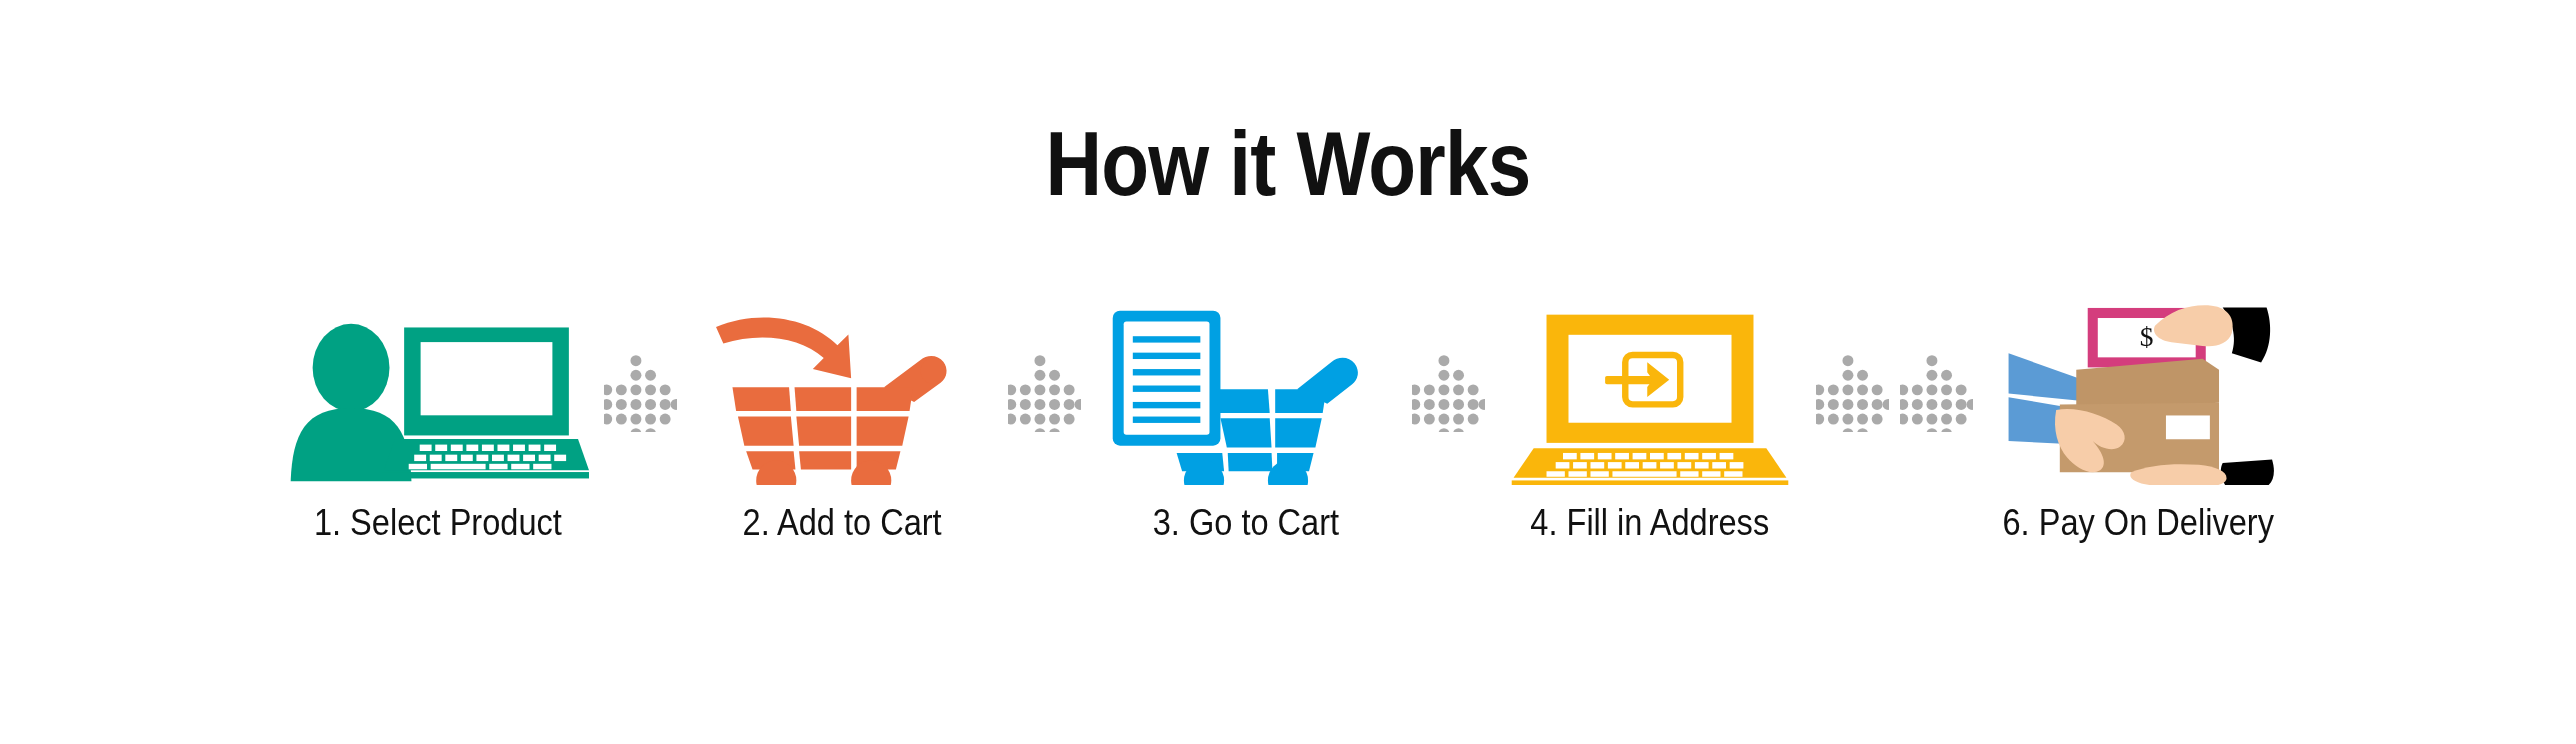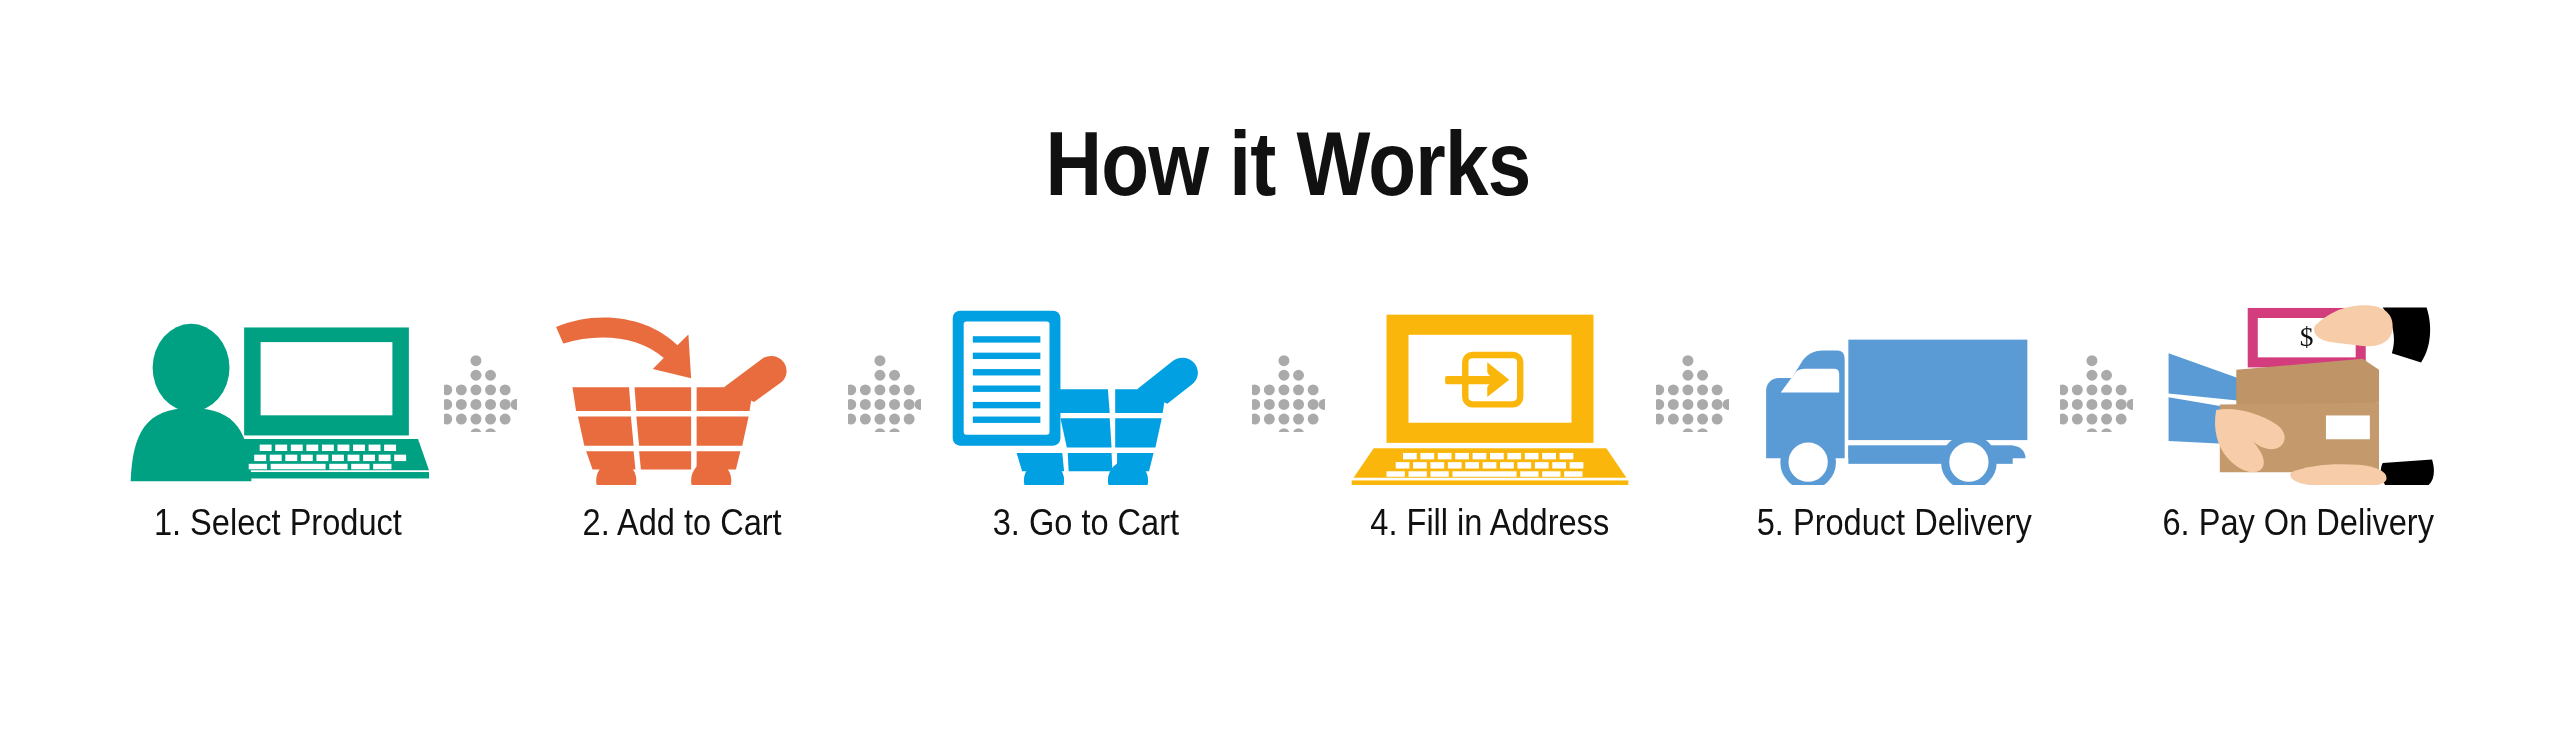--- a/index.html
+++ b/index.html
@@ -383,39 +383,20 @@
           <circle cx="35" cy="70" r="6"></circle>
           <circle cx="51" cy="70" r="6"></circle>
           <circle cx="67" cy="70" r="6"></circle>
         <circle cx="35" cy="86" r="6"></circle>
           <circle cx="51" cy="86" r="6"></circle>
         <circle cx="35" cy="102" r="6"></circle>
       </g>
     </svg>
   </div>
 
-  <div class="step">
-    <div class="icon-box">
-      <svg class="icon-svg" width="274" height="151" viewBox="0 0 300 165">
-
-        <rect x="100" y="6" width="196" height="110" fill="#5B9BD5"></rect>
-
-        <path d="M100 122 L278 122 C 288 122 294 128 294 136 L 100 136 Z" fill="#5B9BD5"></path>
-        <rect x="100" y="122" width="180" height="20" fill="#5B9BD5"></rect>
-
-        <path d="M38 48 L48 32 C 54 22 62 18 72 18 L 88 18 C 94 18 96 22 96 28 L 96 136 L 10 136 L 10 62 C 10 54 16 48 24 48 Z" fill="#5B9BD5"></path>
-
-        <path d="M56 38 L84 38 C 88 38 90 40 90 44 L 90 64 L 26 64 L 42 42 C 46 38 50 38 56 38 Z" fill="#FFFFFF"></path>
-
-        <circle cx="56" cy="140" r="26" fill="#FFFFFF" stroke="#5B9BD5" stroke-width="9"></circle>
-        <circle cx="232" cy="140" r="26" fill="#FFFFFF" stroke="#5B9BD5" stroke-width="9"></circle>
-      </svg>
-    </div>
-    <div class="step-label">5. Product Delivery</div>
-  </div>
 
   <div class="sep">
     <svg width="73" height="77" viewBox="0 0 80 84">
       <g fill="#AAAAAA">
         <circle cx="35" cy="6" r="6"></circle>
         <circle cx="35" cy="22" r="6"></circle>
           <circle cx="51" cy="22" r="6"></circle>
         <circle cx="3" cy="38" r="6"></circle>
           <circle cx="19" cy="38" r="6"></circle>
           <circle cx="35" cy="38" r="6"></circle>

